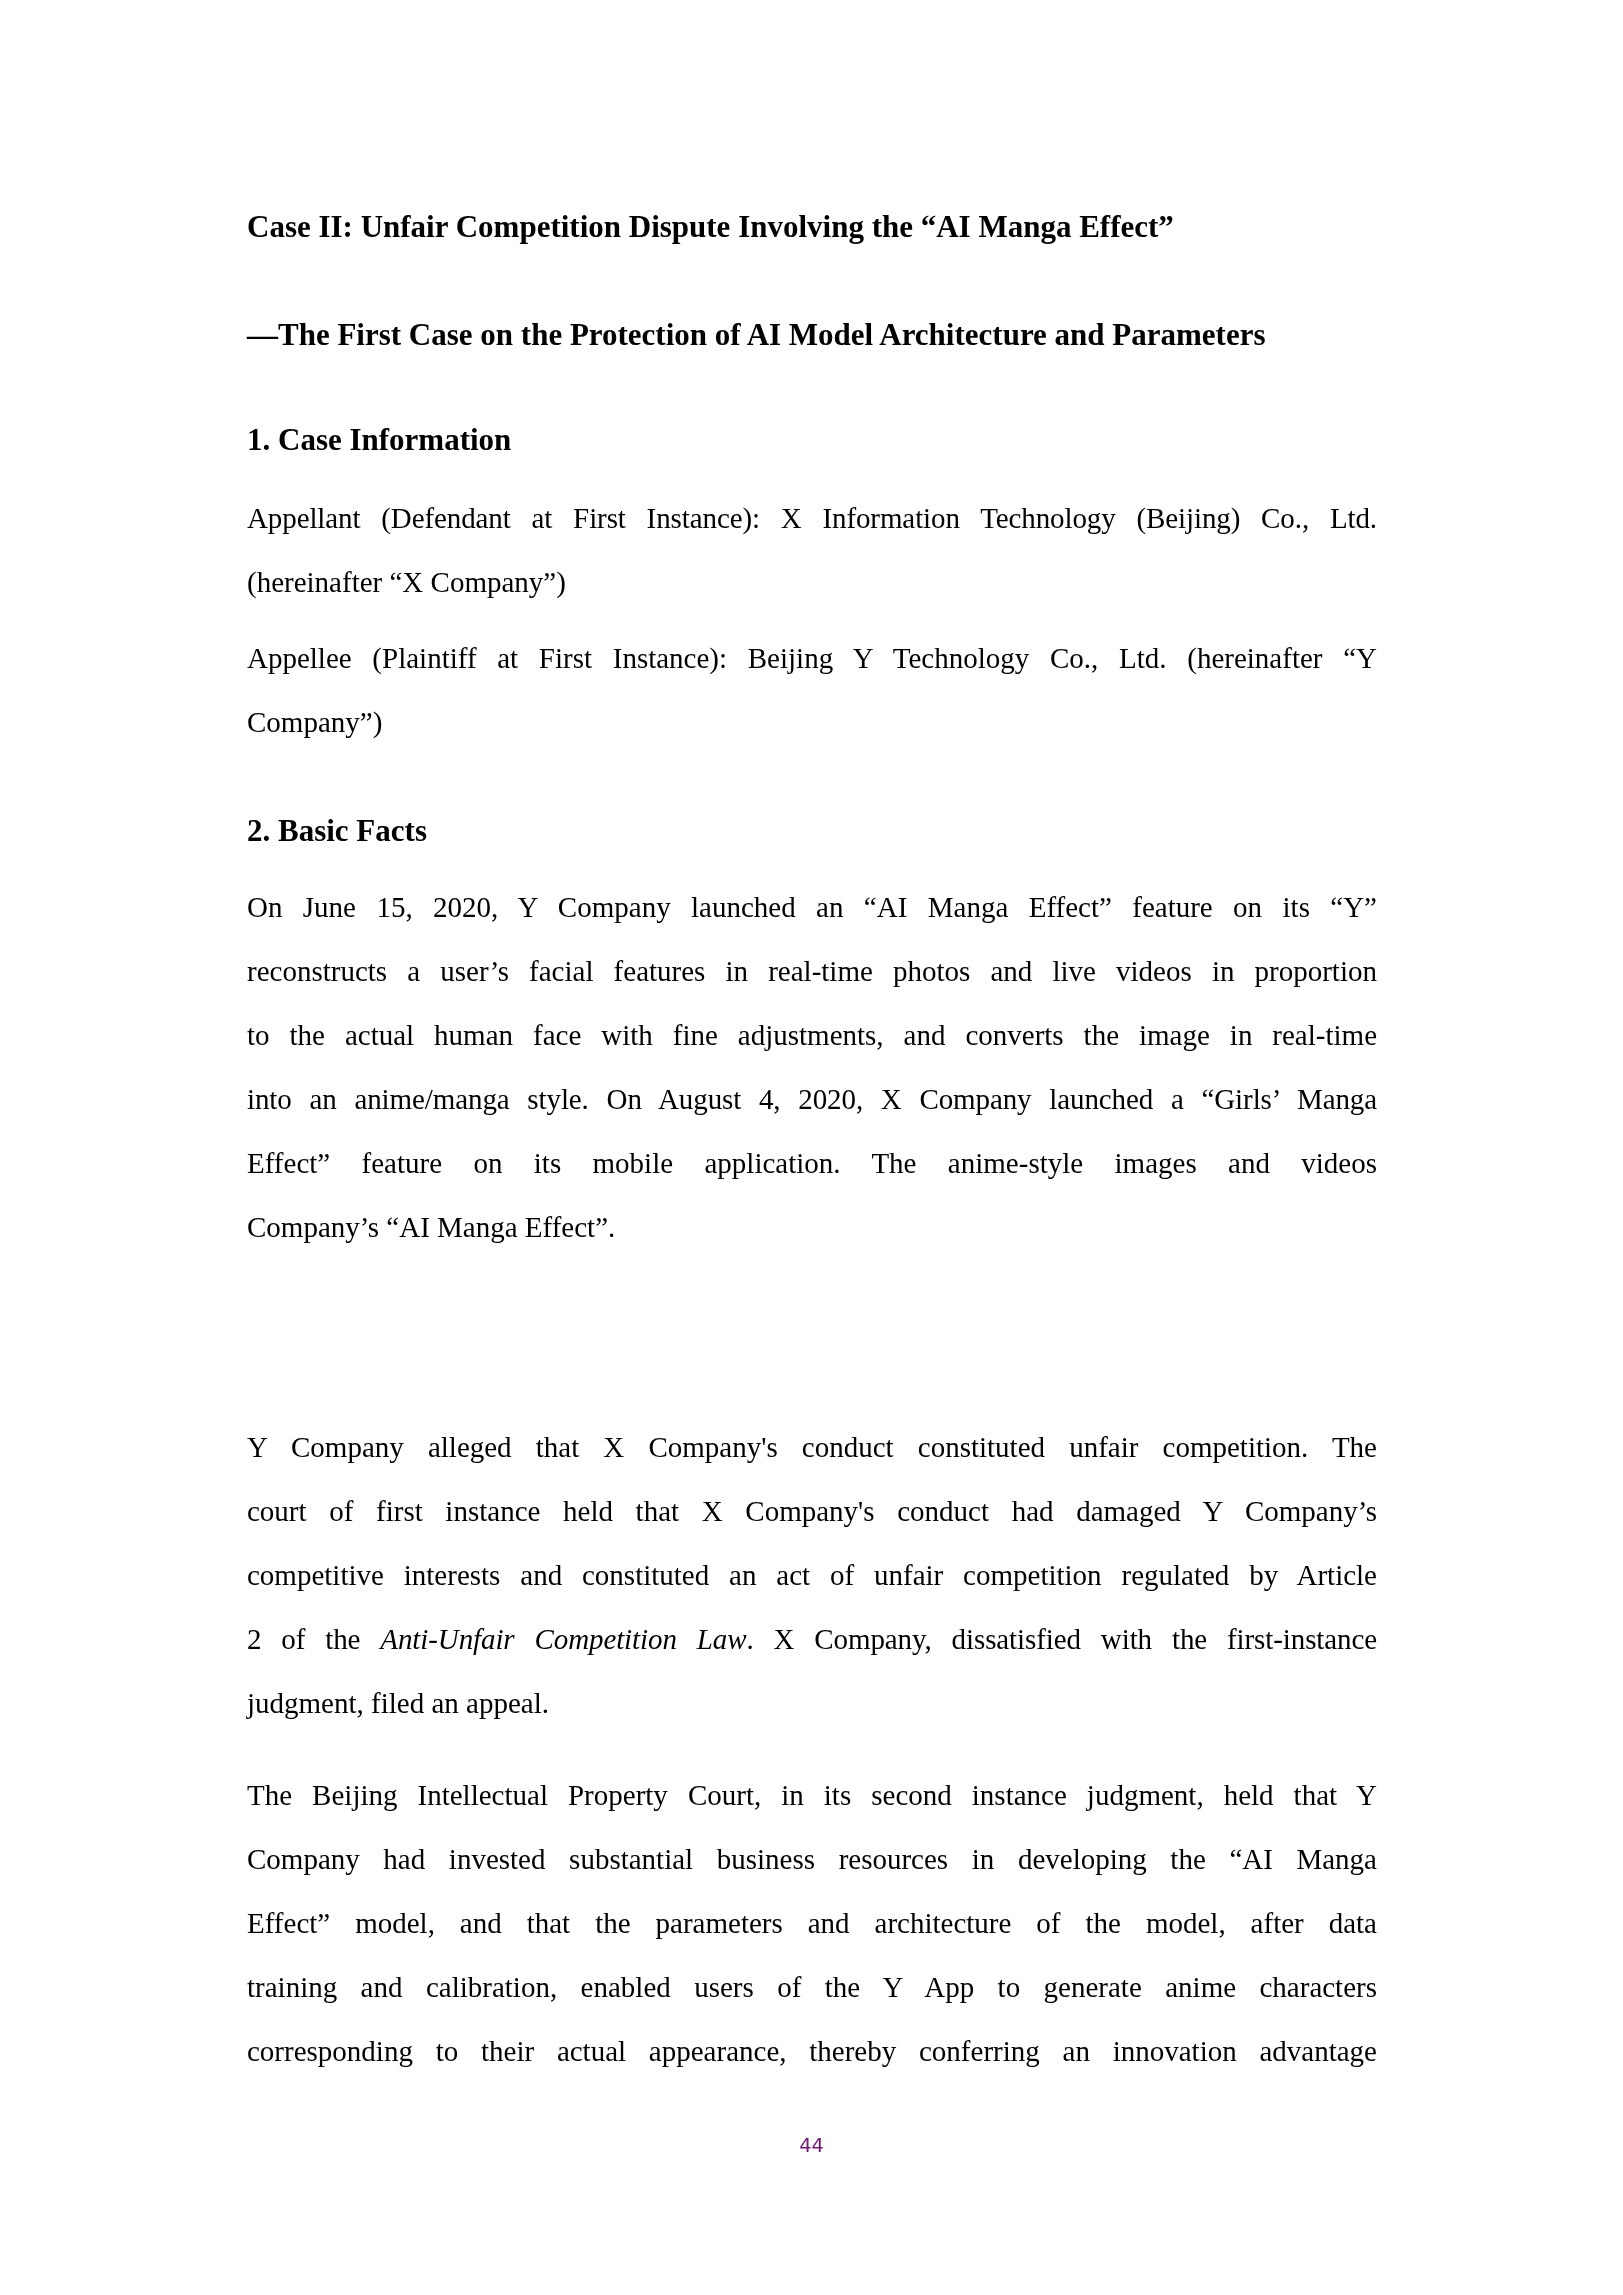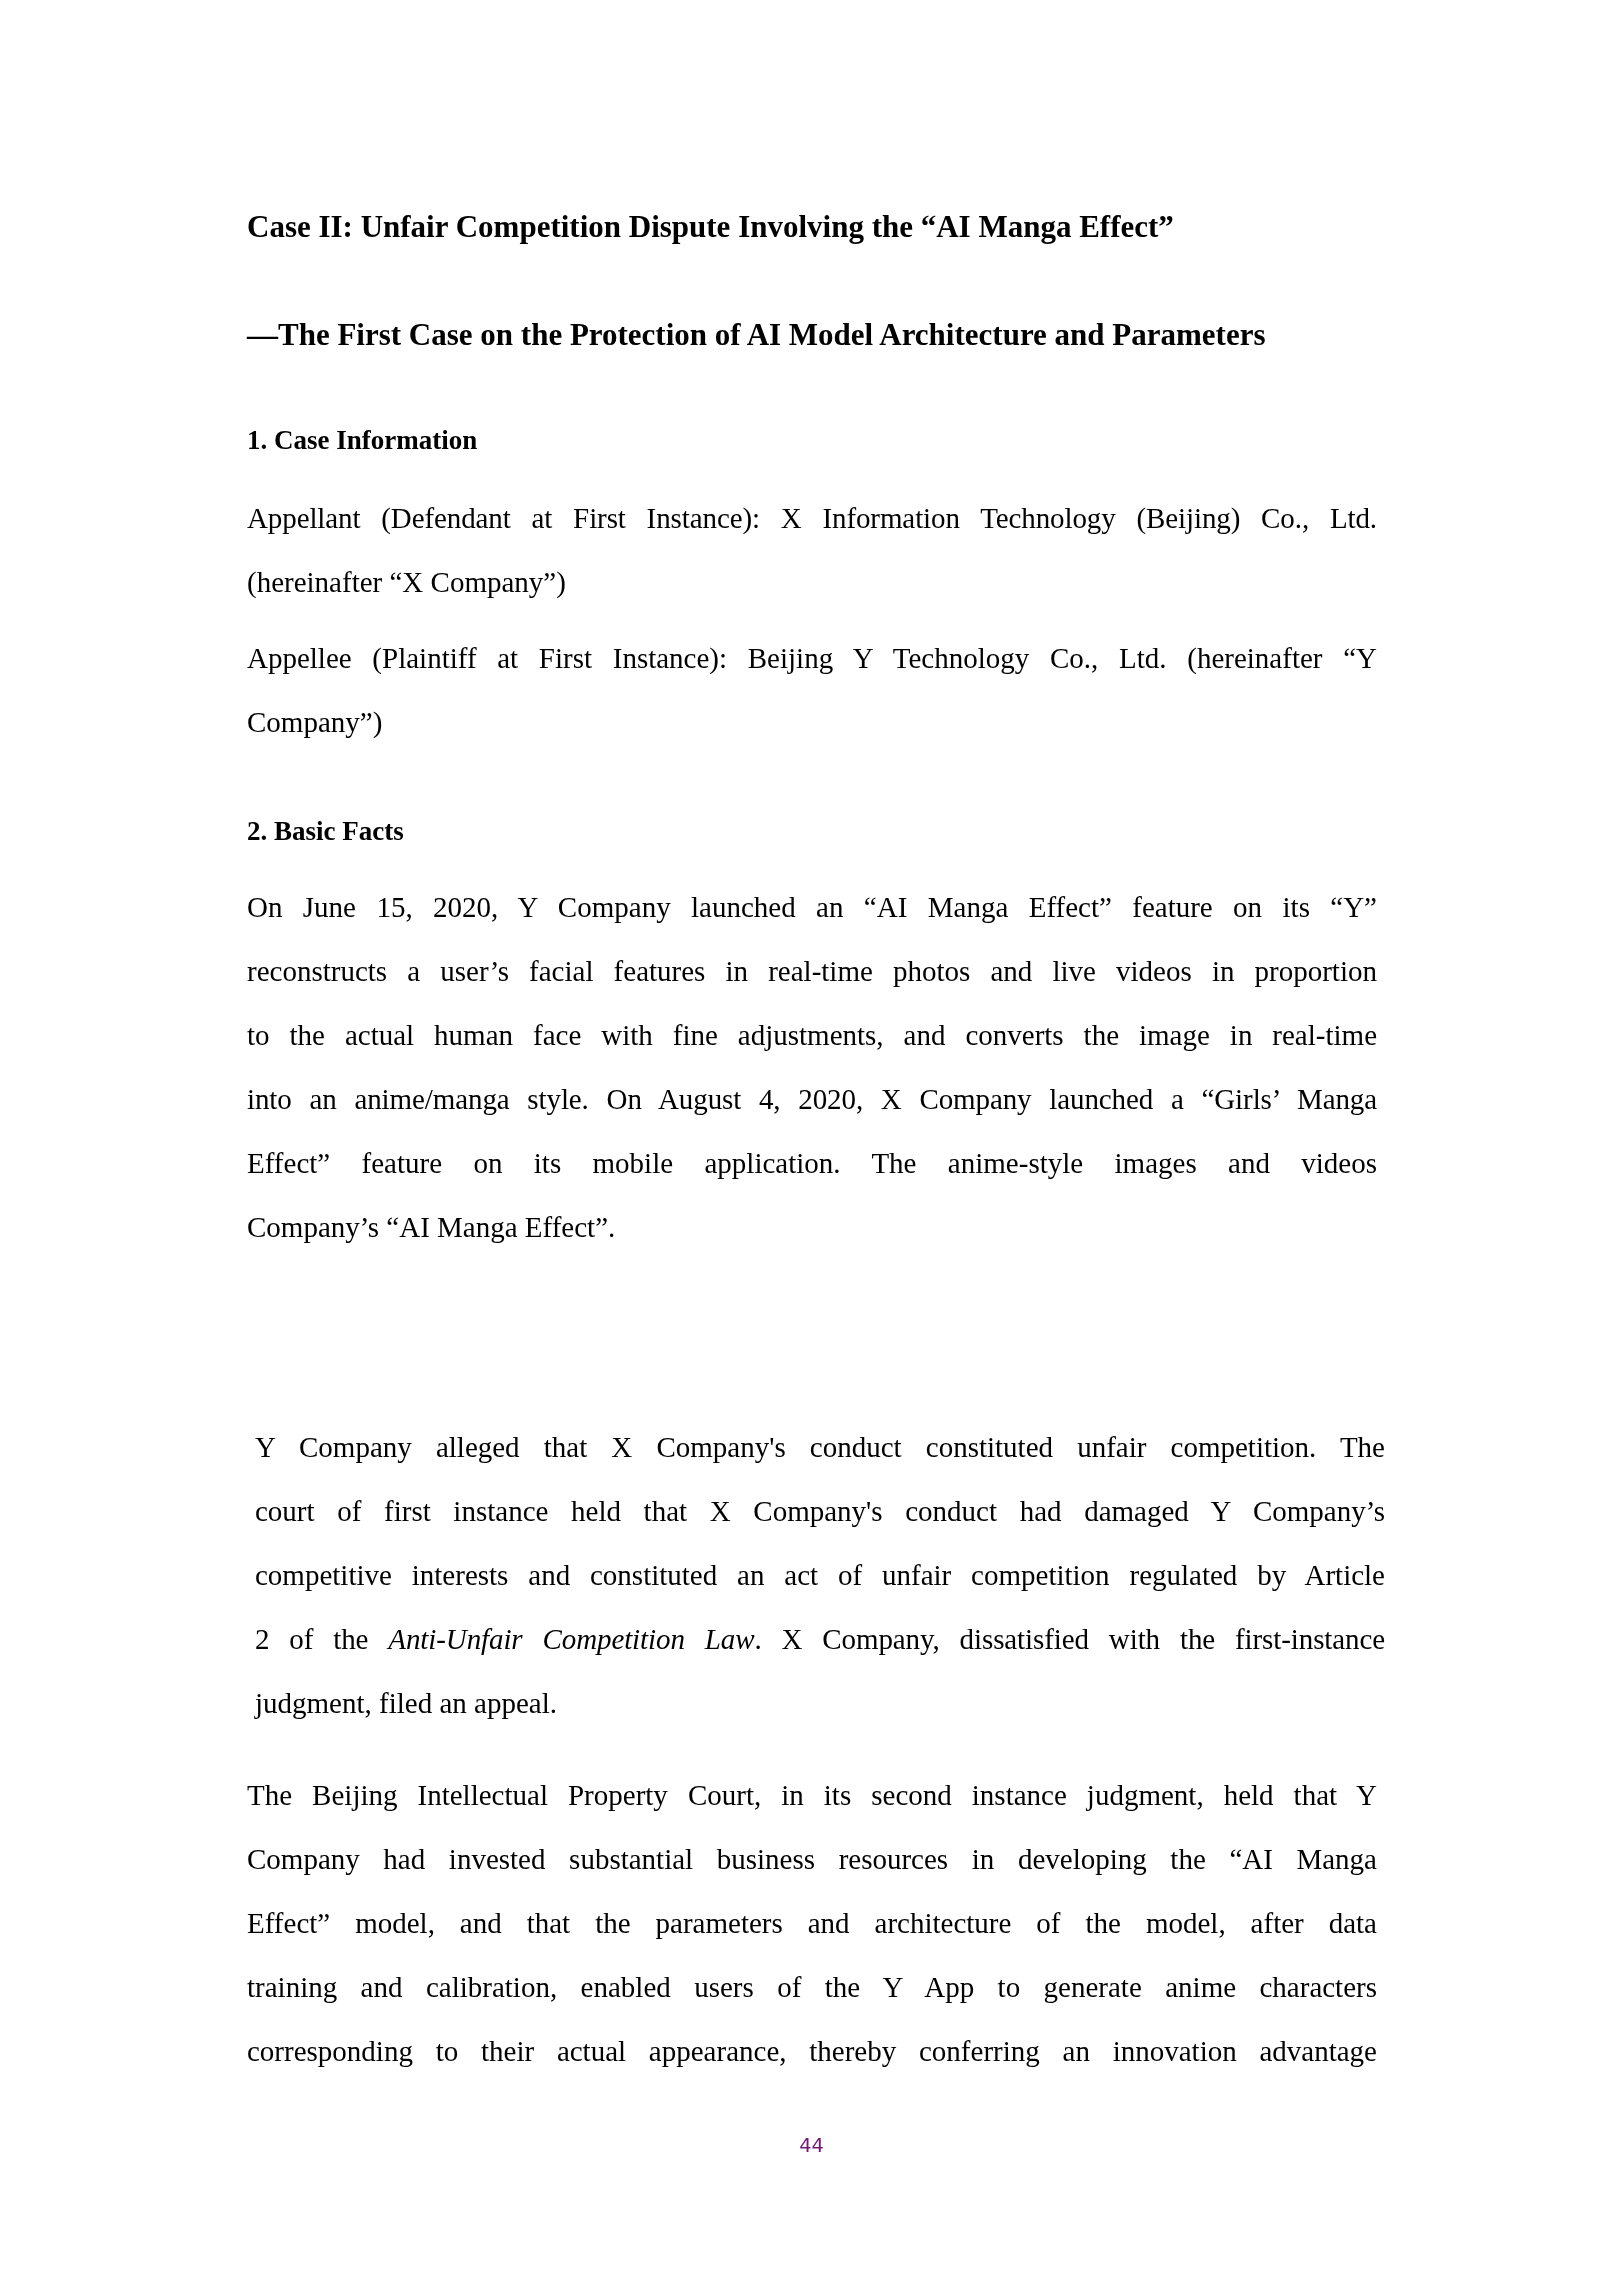--- a/index.html
+++ b/index.html
@@ -30,21 +30,21 @@
     line-height: 64px;
   }
   .title {
     font-weight: bold;
     font-size: 31px;
     letter-spacing: 0;
     white-space: nowrap;
   }
   .heading {
     font-weight: bold;
-    font-size: 27px;
+    font-size: 31px;
     white-space: nowrap;
   }
   .body {
     font-size: 29px;
     text-align: justify;
   }
   .body .ln {
     display: block;
     text-align: justify;
     text-align-last: justify;
@@ -92,21 +92,21 @@
 
   <div class="blk body" style="top:875px;">
     <span class="ln" style="display: block; word-spacing: 3.9px;">On June 15, 2020, Y Company launched an “AI Manga Effect” feature on its “Y”</span>
     <span class="ln" style="display: block; word-spacing: 1.7px;">reconstructs a user’s facial features in real-time photos and live videos in proportion</span>
     <span class="ln" style="display: block; word-spacing: 2.5px;">to the actual human face with fine adjustments, and converts the image in real-time</span>
     <span class="ln" style="display: block; word-spacing: 0px; letter-spacing: -0.1px;">into an anime/manga style. On August 4, 2020, X Company launched a “Girls’ Manga</span>
     <span class="ln" style="display: block; word-spacing: 12px;">Effect” feature on its mobile application. The anime-style images and videos</span>
     <span class="line-plain">Company’s “AI Manga Effect”.</span>
   </div>
 
-  <div class="blk body" style="top:1415px;margin-left:8px;">
+  <div class="blk body" style="top:1415px;">
     <span class="ln" style="display: block; word-spacing: 3.7px;">Y Company alleged that X Company's conduct constituted unfair competition. The</span>
     <span class="ln" style="display: block; word-spacing: 4.6px;">court of first instance held that X Company's conduct had damaged Y Company’s</span>
     <span class="ln" style="display: block; word-spacing: 0.2px;">competitive interests and constituted an act of unfair competition regulated by Article</span>
     <span class="ln" style="display: block; word-spacing: 0px; letter-spacing: -0.1px;"><span>2 of the </span><span class="it">Anti-Unfair Competition Law</span><span>. X Company, dissatisfied with the first-instance</span></span>
     <span class="line-plain">judgment, filed an appeal.</span>
   </div>
 
   <div class="blk body" style="top:1763px;">
     <span class="ln" style="display: block; word-spacing: 1.6px;">The Beijing Intellectual Property Court, in its second instance judgment, held that Y</span>
     <span class="ln" style="display: block; word-spacing: 3.1px;">Company had invested substantial business resources in developing the “AI Manga</span>

